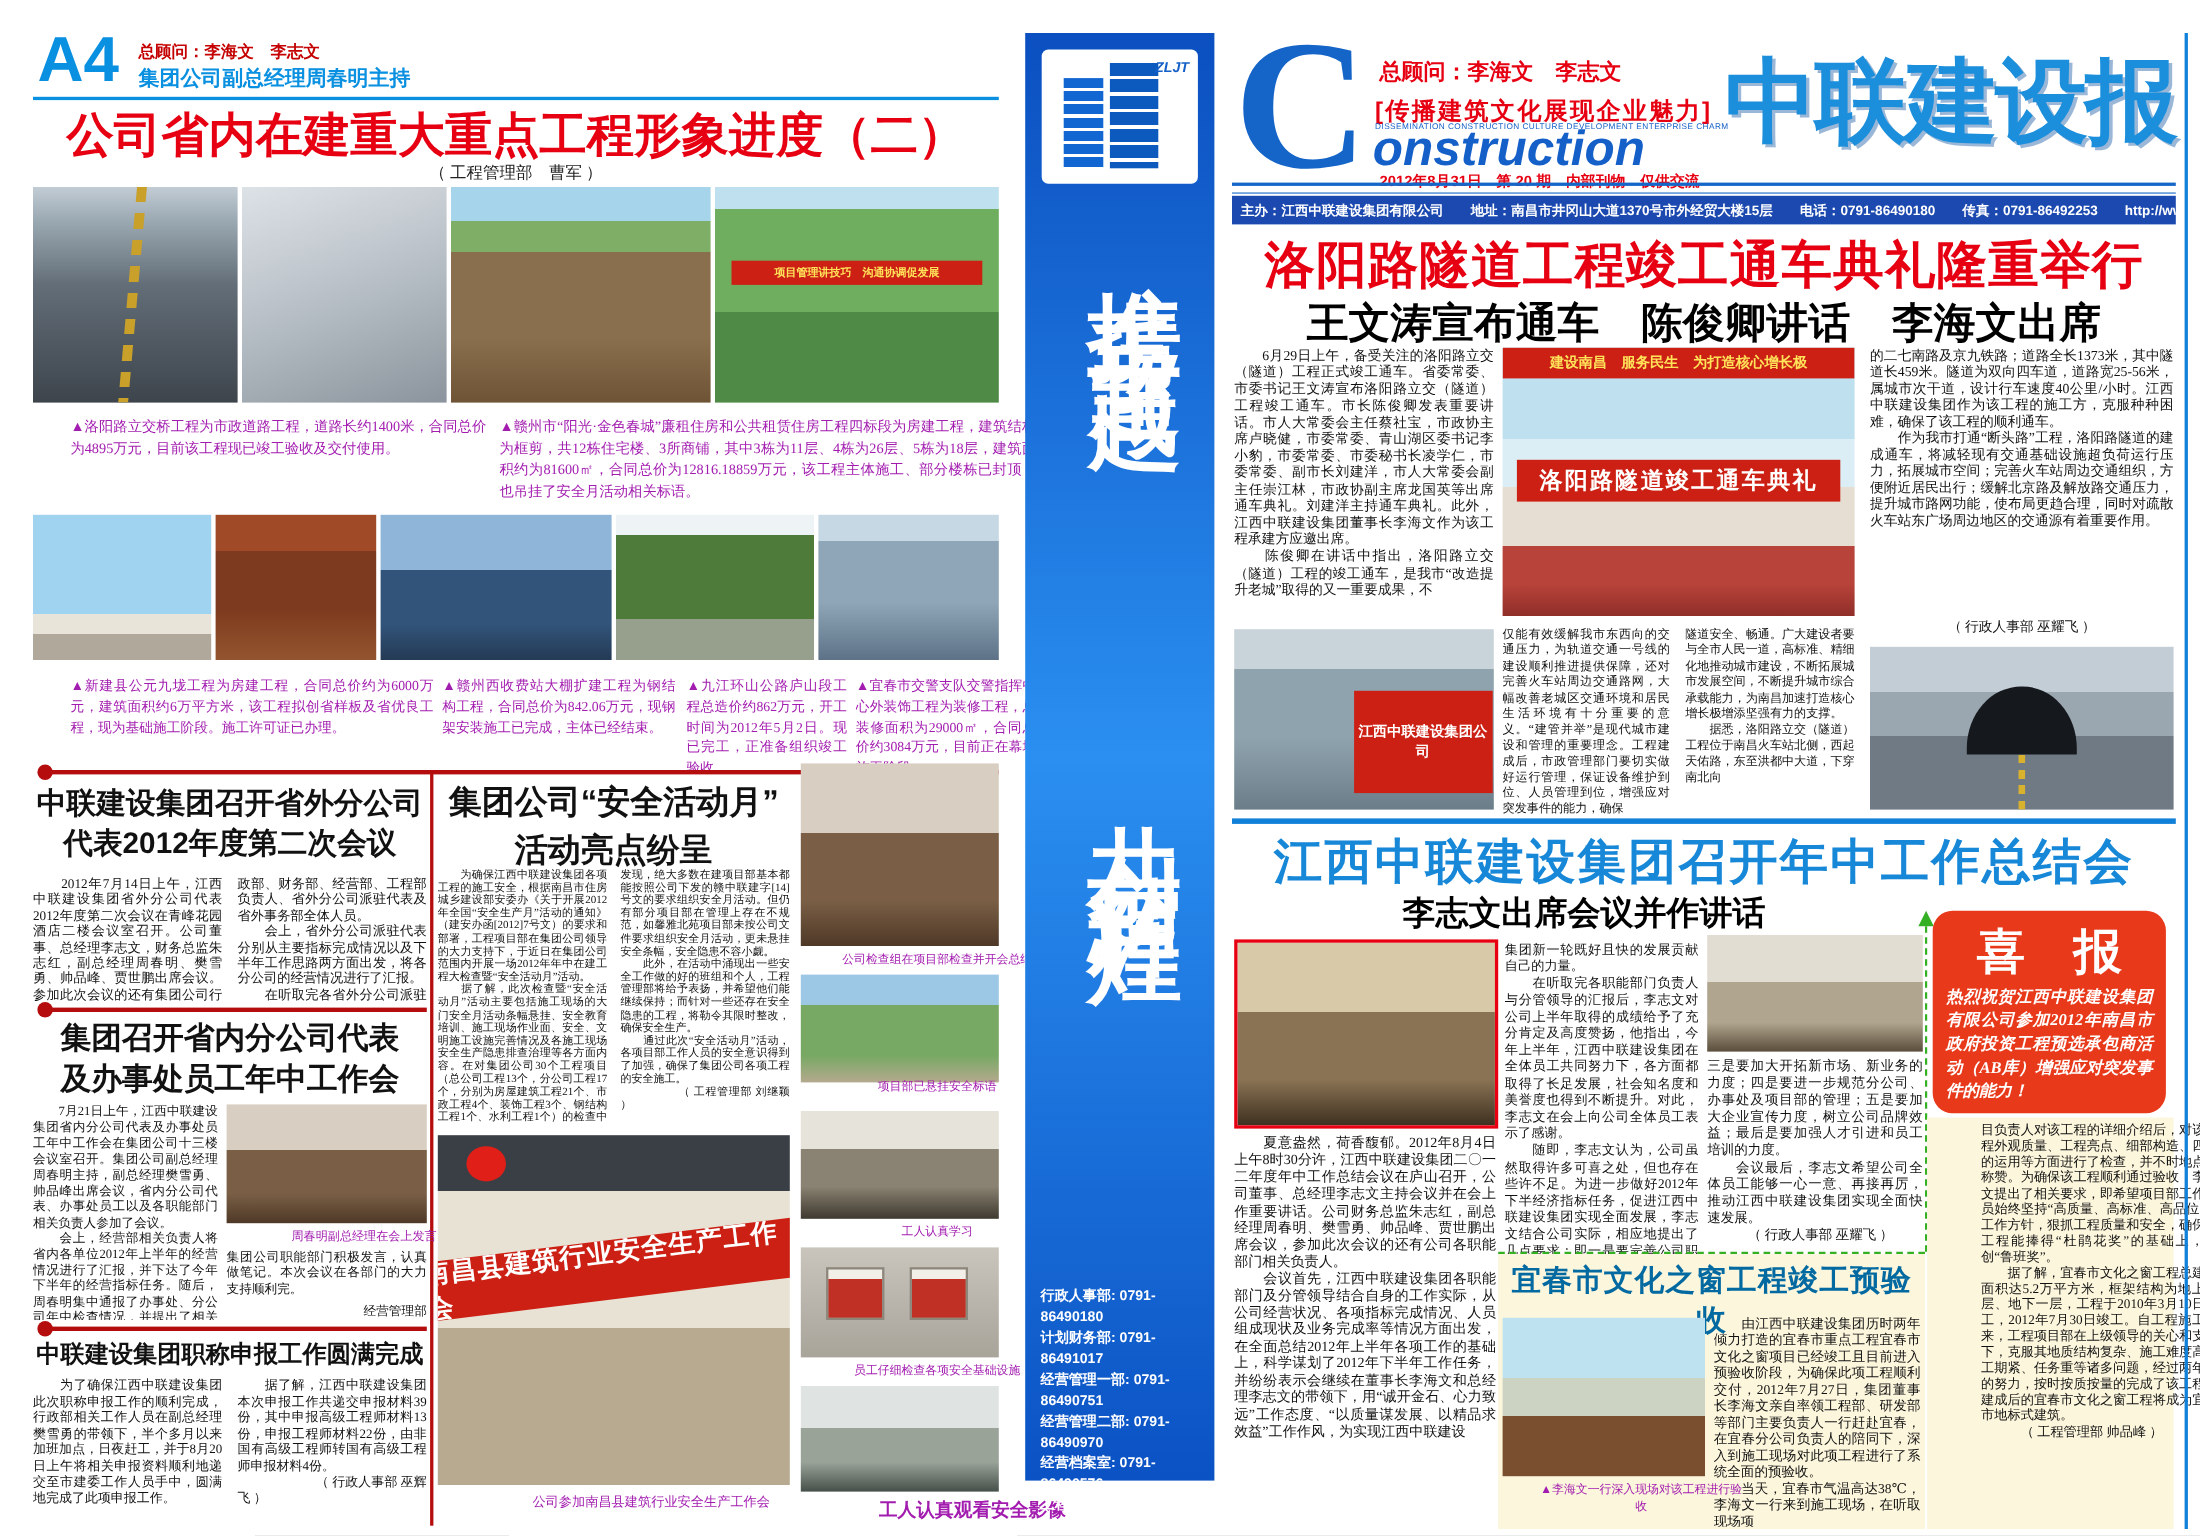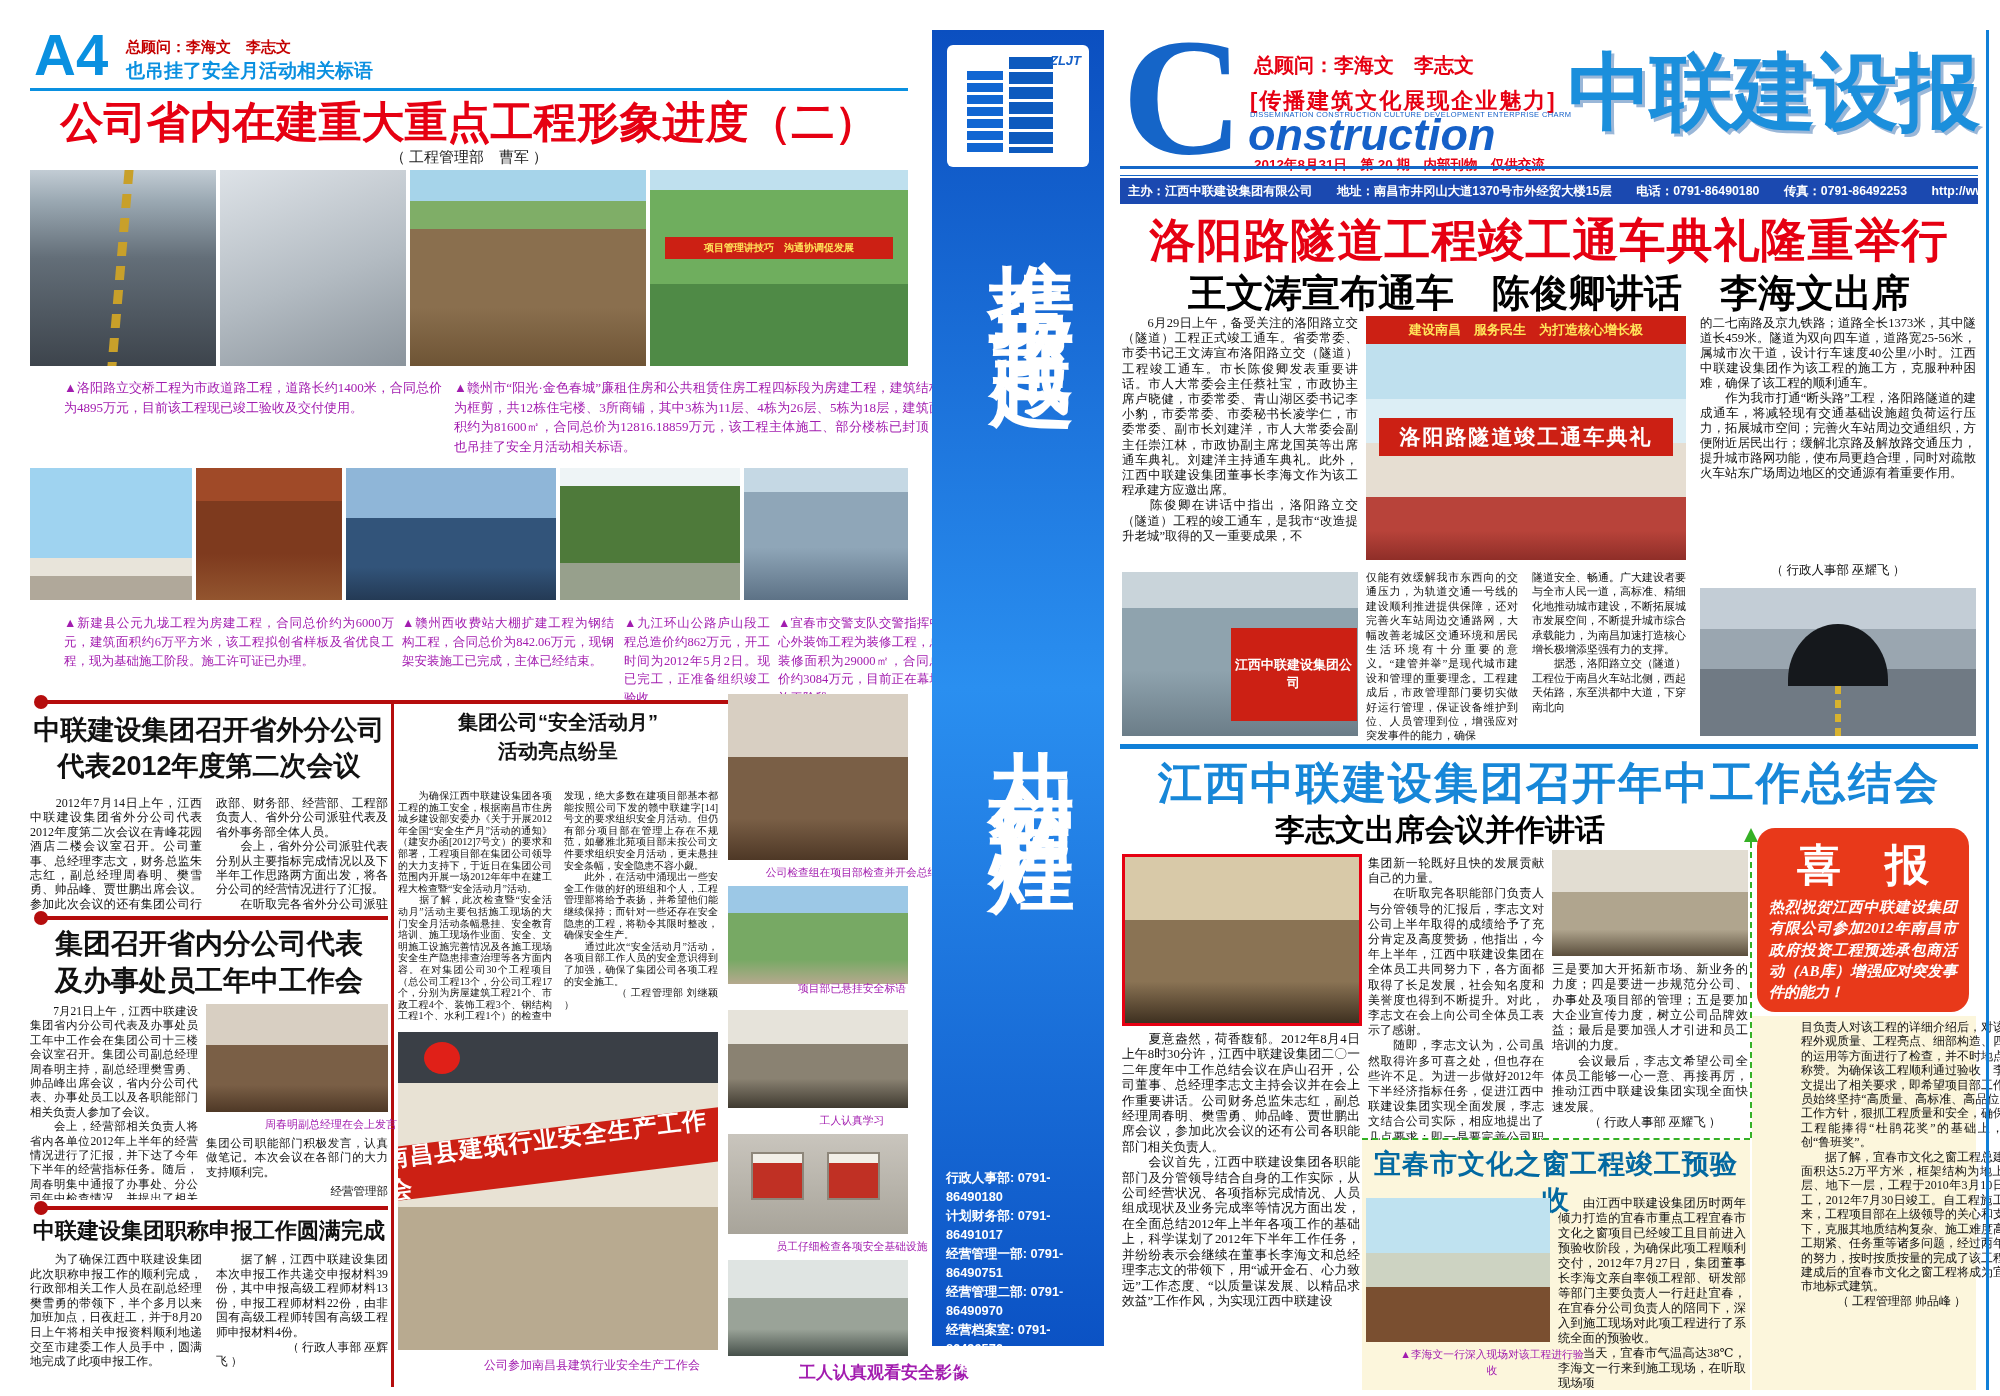--- a/index.html
+++ b/index.html
@@ -52,21 +52,21 @@
   .vslogan{writing-mode:vertical-rl;text-orientation:upright;color:#fff;font-weight:bold;
       font-family:"Liberation Serif","DejaVu Serif",serif;}
 </style>
 </head>
 <body>
 
 <div class="sheet">
 
   <div class="abs hei" style="left:34px;top:26px;font-size:58px;color:#0a90e0;line-height:1;">A4</div>
   <div class="abs" style="left:126px;top:38px;font-size:15px;font-weight:bold;color:#c40000;">总顾问：李海文　李志文</div>
-  <div class="abs hei" style="left:126px;top:58px;font-size:19px;color:#0a90e0;">也吊挂了安全月活动相关标语</div>
+  <div class="abs hei" style="left:126px;top:58px;font-size:19px;color:#0a90e0;">集团公司副总经理周春明主持</div>
   <div class="abs" style="left:30px;top:88px;width:878px;height:3px;background:#0a90e0;"></div>
 
   <div class="abs hei center" style="left:30px;top:94px;width:878px;font-size:43px;color:#e60012;letter-spacing:0px;">公司省内在建重大重点工程形象进度（二）</div>
   <div class="abs center serif" style="left:30px;top:148px;width:878px;font-size:15px;color:#222;">（ 工程管理部　曹军 ）</div>
 
   <div class="ph ph-road1" style="left:30px;top:170px;width:186px;height:196px;"></div>
   <div class="ph ph-ramp" style="left:220px;top:170px;width:186px;height:196px;"></div>
   <div class="ph ph-rebar" style="left:410px;top:170px;width:236px;height:196px;"></div>
   <div class="ph ph-greennet" style="left:650px;top:170px;width:258px;height:196px;">
      <div class="photo-banner" style="left:6%;top:34%;width:88%;height:22px;font-size:10px;color:#ffe45a;">项目管理讲技巧　沟通协调促发展</div>
@@ -106,21 +106,21 @@
   <div class="abs serif jtext" style="left:206px;top:1136px;width:182px;height:46px;font-size:11.5px;line-height:14.4px;">集团公司职能部门积极发言，认真做笔记。本次会议在各部门的大力支持顺利完。</div>
   <div class="abs serif" style="left:206px;top:1184px;width:182px;text-align:right;font-size:11.5px;">经营管理部</div>
 
   <div class="red-rule" style="left:36px;top:1206px;width:352px;"></div>
 
   <div class="abs hei center" style="left:30px;top:1216px;width:358px;font-size:22px;">中联建设集团职称申报工作圆满完成</div>
   <div class="abs serif jtext cols2" style="left:30px;top:1252px;width:358px;height:136px;font-size:11.8px;line-height:14.6px;">　　为了确保江西中联建设集团此次职称申报工作的顺利完成，行政部相关工作人员在副总经理樊雪勇的带领下，半个多月以来加班加点，日夜赶工，并于8月20日上午将相关申报资料顺利地递交至市建委工作人员手中，圆满地完成了此项申报工作。
 　　据了解，江西中联建设集团本次申报工作共递交申报材料39份，其中申报高级工程师材料13份，申报工程师材料22份，由非国有高级工程师转国有高级工程师申报材料4份。
 　　　　　　（ 行政人事部 巫辉飞 ）</div>
 
-  <div class="abs hei center" style="left:398px;top:708px;width:320px;font-size:20px;line-height:1.45;white-space:pre-line;">集团公司“安全活动月”
+  <div class="abs hei center" style="left:398px;top:708px;width:320px;font-size:30px;line-height:1.45;white-space:pre-line;">集团公司“安全活动月”
 活动亮点纷呈</div>
   <div class="abs serif jtext cols2" style="left:398px;top:790px;width:320px;height:238px;font-size:10px;line-height:11.6px;column-gap:12px;">　　为确保江西中联建设集团各项工程的施工安全，根据南昌市住房城乡建设部安委办《关于开展2012年全国“安全生产月”活动的通知》（建安办函[2012]7号文）的要求和部署，工程项目部在集团公司领导的大力支持下，于近日在集团公司范围内开展一场2012年年中在建工程大检查暨“安全活动月”活动。
 　　据了解，此次检查暨“安全活动月”活动主要包括施工现场的大门安全月活动条幅悬挂、安全教育培训、施工现场作业面、安全、文明施工设施完善情况及各施工现场安全生产隐患排查治理等各方面内容。在对集团公司30个工程项目（总公司工程13个，分公司工程17个，分别为房屋建筑工程21个、市政工程4个、装饰工程3个、钢结构工程1个、水利工程1个）的检查中发现，绝大多数在建项目部基本都能按照公司下发的赣中联建字[14]号文的要求组织安全月活动。但仍有部分项目部在管理上存在不规范，如馨雅北苑项目部未按公司文件要求组织安全月活动，更未悬挂安全条幅，安全隐患不容小觑。
 　　此外，在活动中涌现出一些安全工作做的好的班组和个人，工程管理部将给予表扬，并希望他们能继续保持；而针对一些还存在安全隐患的工程，将勒令其限时整改，确保安全生产。
 　　通过此次“安全活动月”活动，各项目部工作人员的安全意识得到了加强，确保了集团公司各项工程的安全施工。
 　　　　　（ 工程管理部  刘继颖 ）</div>
   <div class="ph ph-banner-meet" style="left:398px;top:1032px;width:320px;height:318px;">
      <div class="lantern" style="left:8%;top:3%;width:36px;height:32px;"></div>
      <div class="photo-banner" style="left:-4%;top:30%;width:108%;height:54px;font-size:24px;letter-spacing:1px;transform:rotate(-7deg);">南昌县建筑行业安全生产工作会</div>
   </div>

